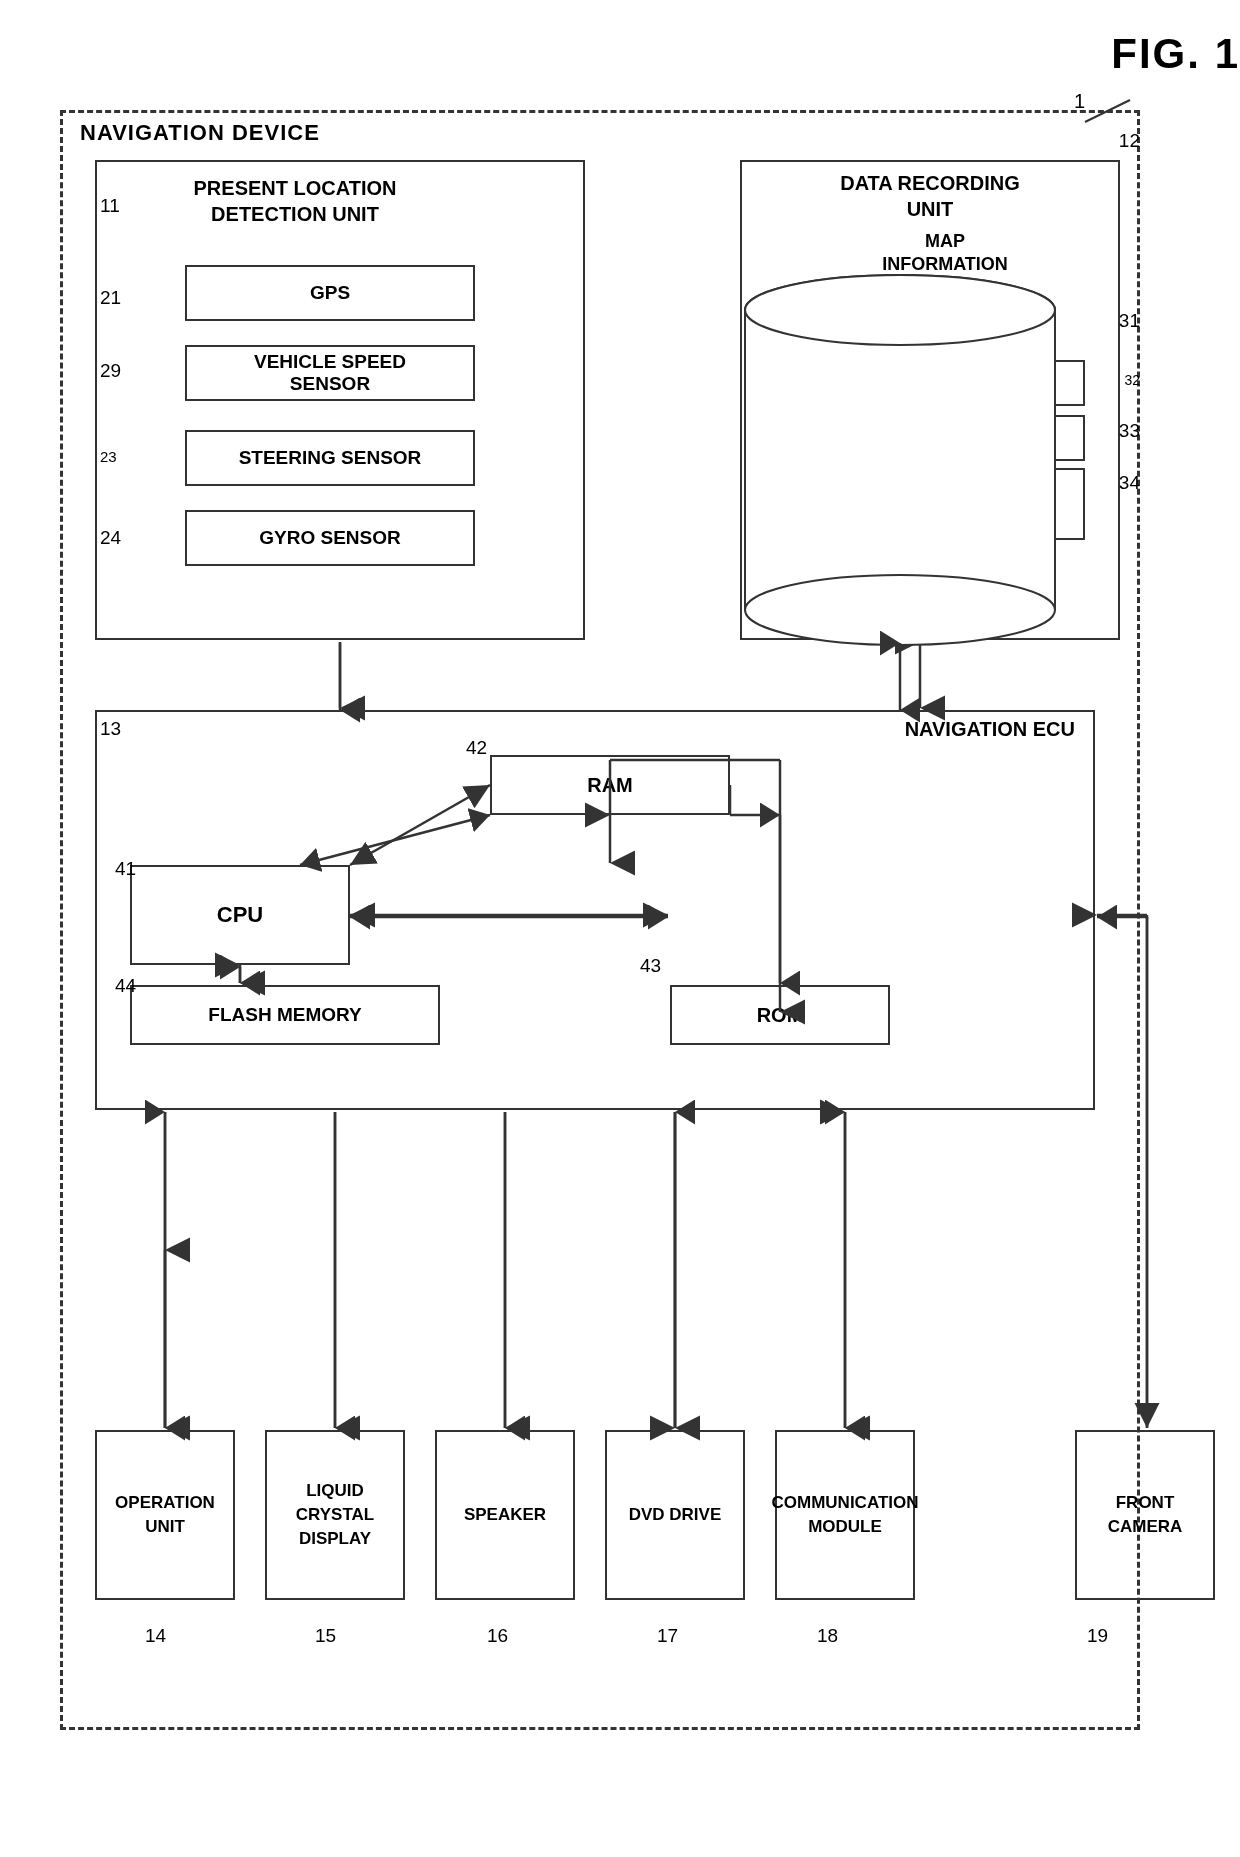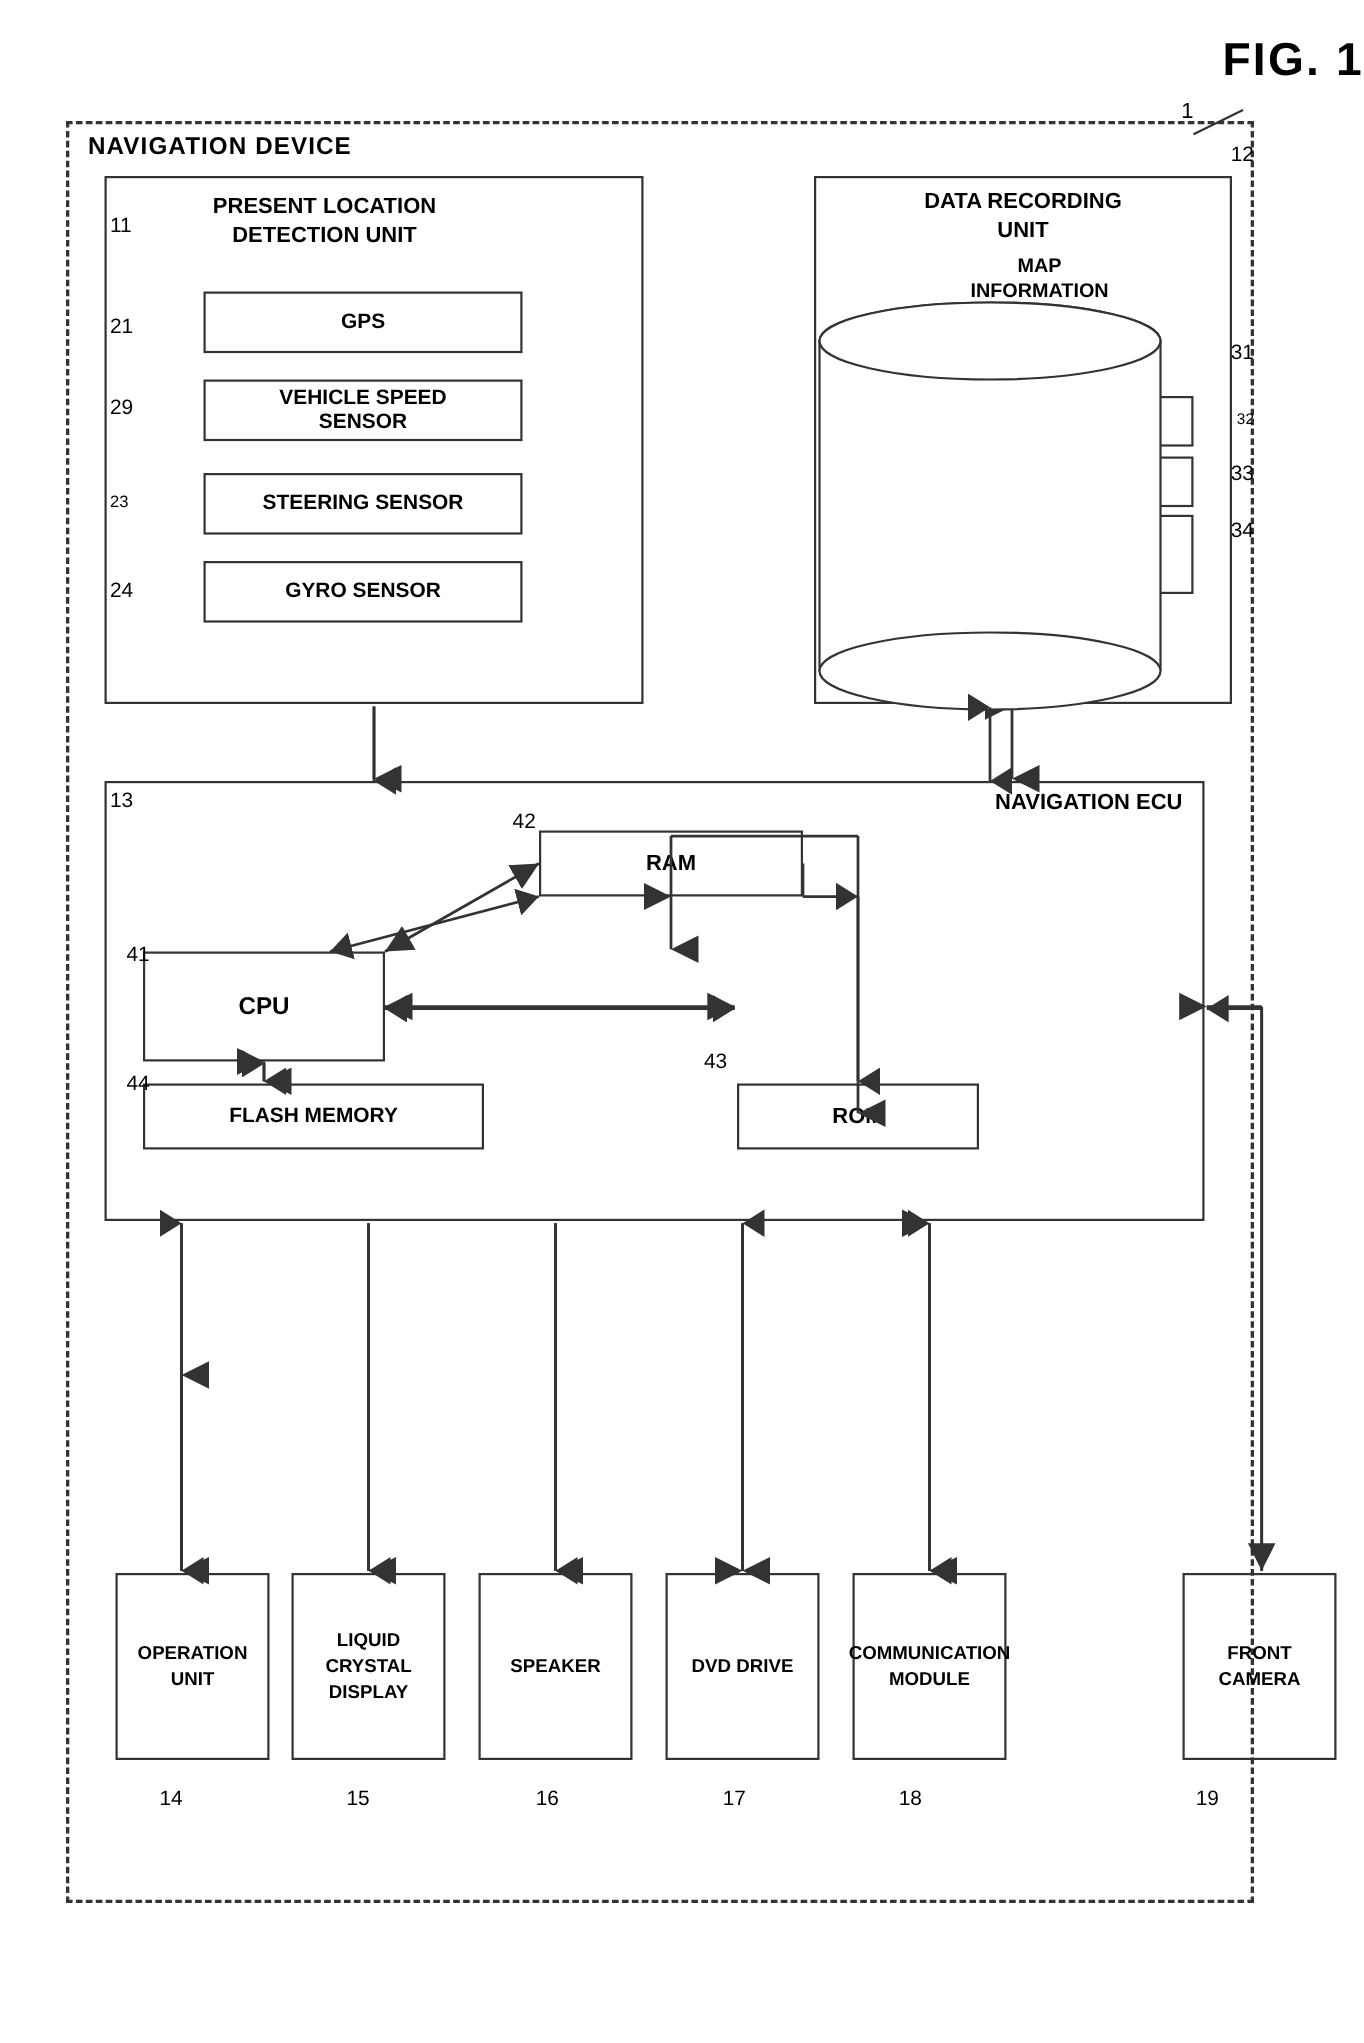--- a/index.html
+++ b/index.html
@@ -239,21 +239,21 @@
       align-items: center;
       justify-content: center;
       font-size: 17px;
       font-weight: bold;
       text-align: center;
       line-height: 1.4;
       top: 1430px;
       height: 170px;
       width: 140px;
     }
-    .op-unit    { left: 105px; }
+    .op-unit    { left: 95px; }
     .lcd        { left: 265px; }
     .speaker    { left: 435px; }
     .dvd        { left: 605px; }
     .comm-mod   { left: 775px; }
     .front-cam  {
       position: absolute;
       border: 2px solid #333;
       display: flex;
       align-items: center;
       justify-content: center;

